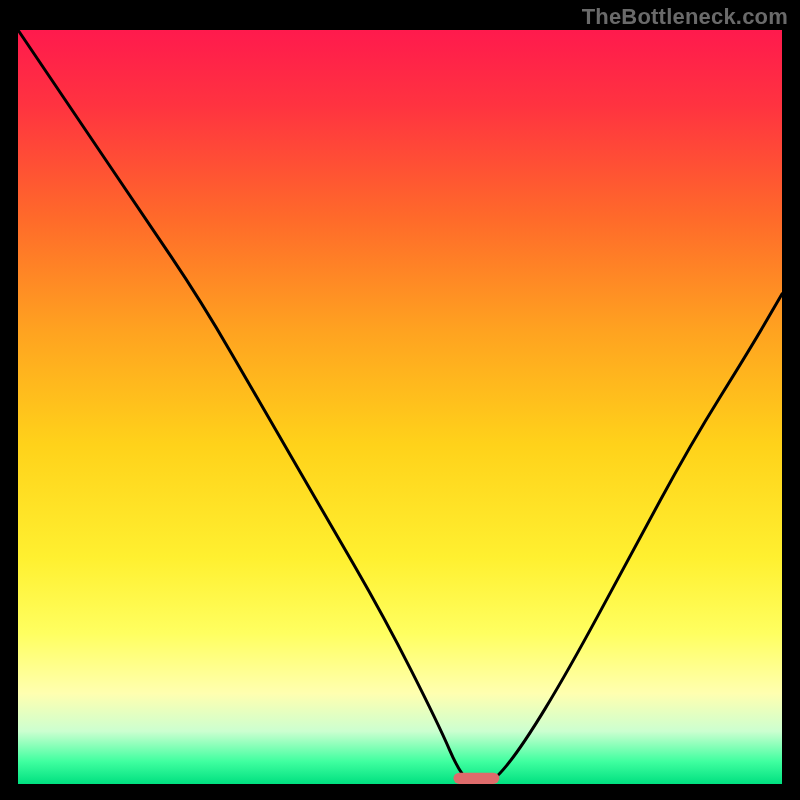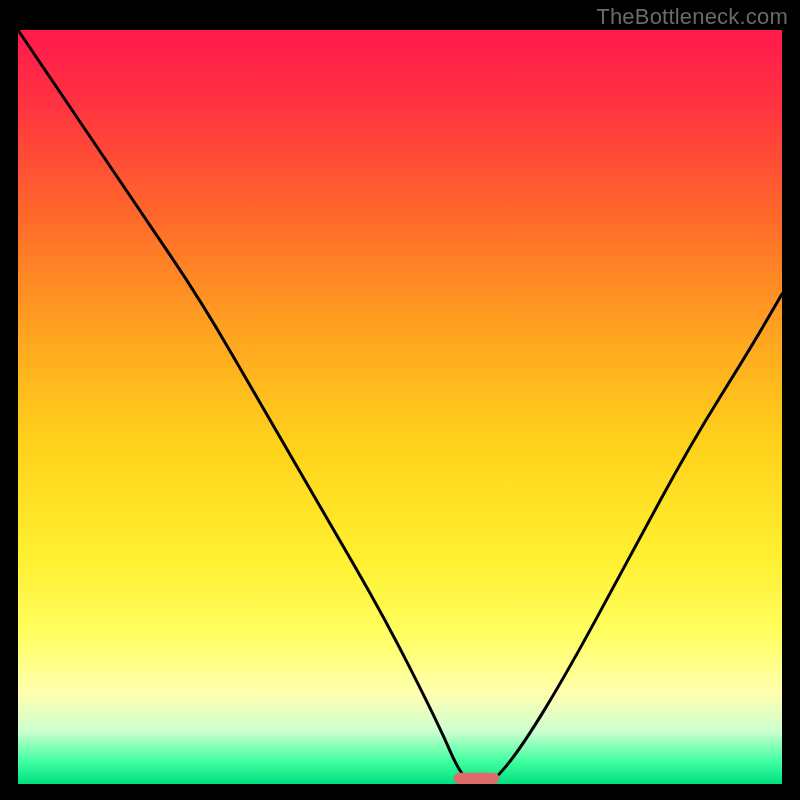--- a/index.html
+++ b/index.html
@@ -10,21 +10,21 @@
     background: #000;
     position: relative;
     font-family: Arial, sans-serif;
   }
   .attribution {
     position: absolute;
     top: 4px;
     right: 12px;
     color: #6a6a6a;
     font-size: 22px;
-    font-weight: 400;
+    font-weight: 700;
     letter-spacing: 0.2px;
   }
   svg {
     display: block;
   }
 </style>
 </head>
 <body>
 
 <div class="attribution">TheBottleneck.com</div>

